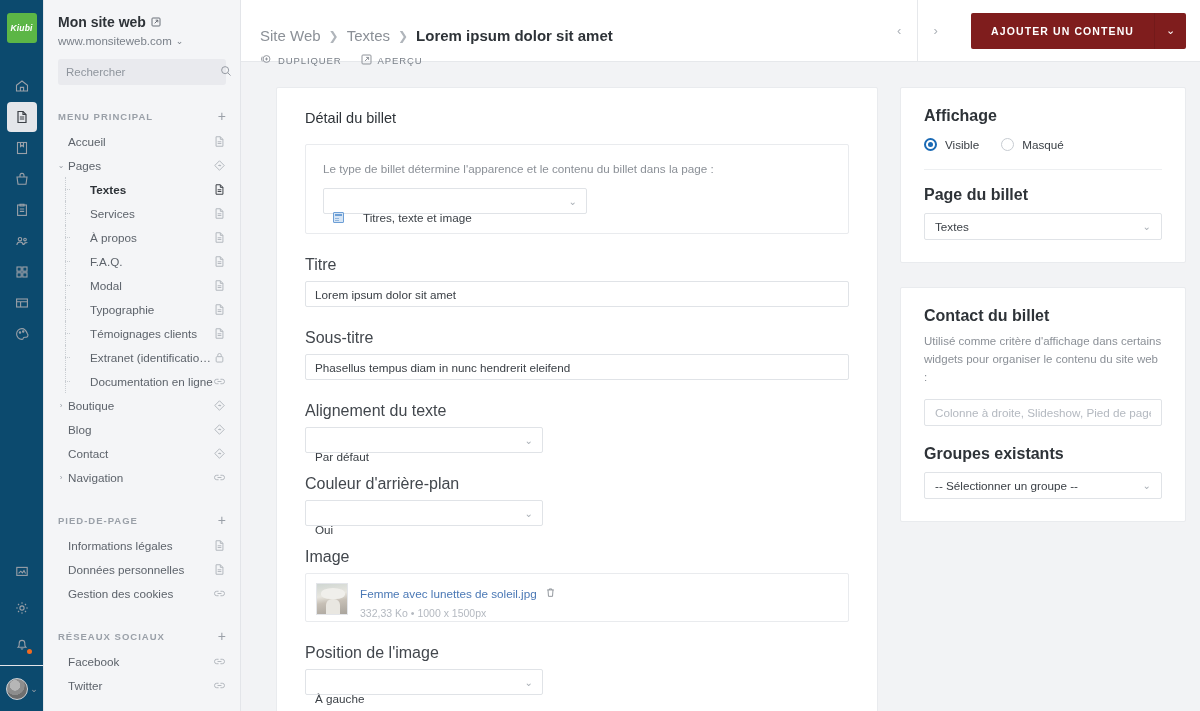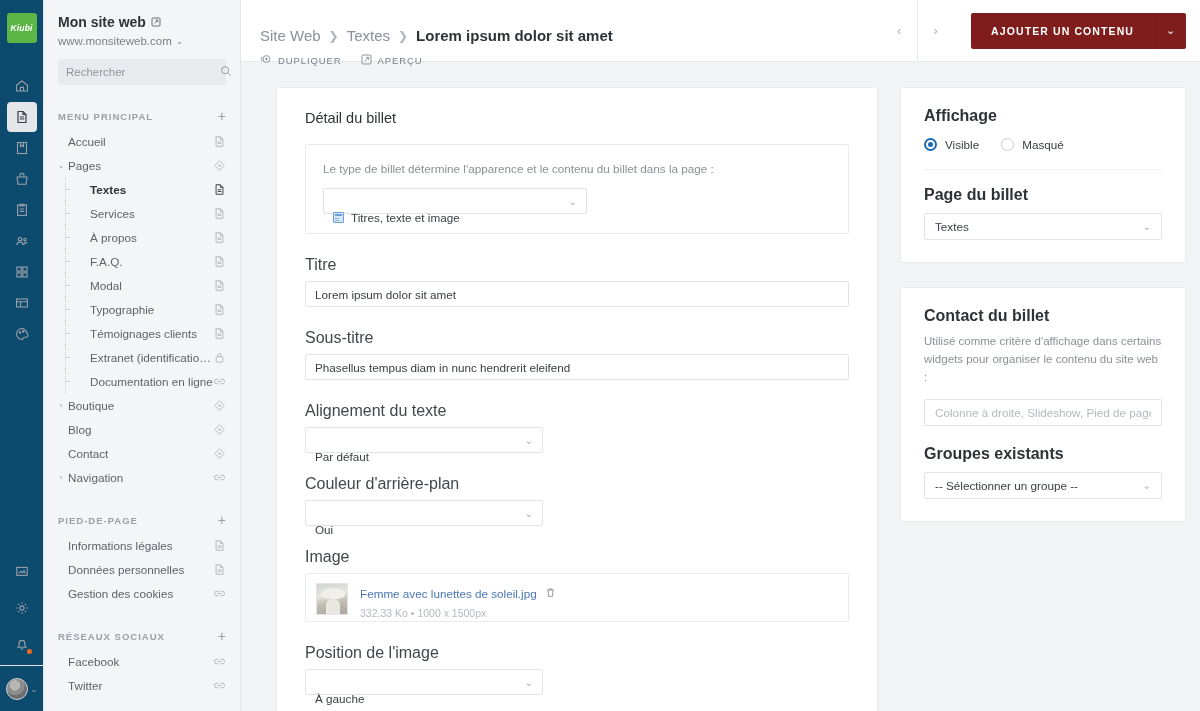--- a/index.html
+++ b/index.html
@@ -174,21 +174,21 @@
     width: 100%; height: 26px; border: 1px solid #e0e3e7; border-radius: 2px;
     background: #fff; font-family: inherit; font-size: 11.7px; color: #3b4046;
     padding: 0 9px; outline: none;
   }
   .inp::placeholder { color: #aab0b7; }
   .sel {
     height: 26px; border: 1px solid #e0e3e7; border-radius: 2px; background: #fff;
     display: flex; align-items: center; padding: 0 9px; cursor: pointer;
     font-size: 11.7px; color: #3b4046; position: relative;
   }
-  .sel .val { flex: 1; display: flex; align-items: center; gap: 7px; margin-top: 32px; }
+  .sel .val { flex: 1; display: flex; align-items: center; gap: 19px; margin-top: 32px; }
   .sel .chev { color: #a8aeb5; font-size: 10px; }
   .sel.w264 { width: 264px; }
   .sel.w238 { width: 238px; }
   .type-icon {
     width: 11px; height: 11px; border: 1px solid #6d9fd6; border-radius: 1px;
     background: #d6e5f5; position: relative; flex: 0 0 11px;
   }
   .type-icon::before {
     content: ""; position: absolute; left: 1px; right: 1px; top: 1px; height: 2px; background: #6d9fd6;
   }

